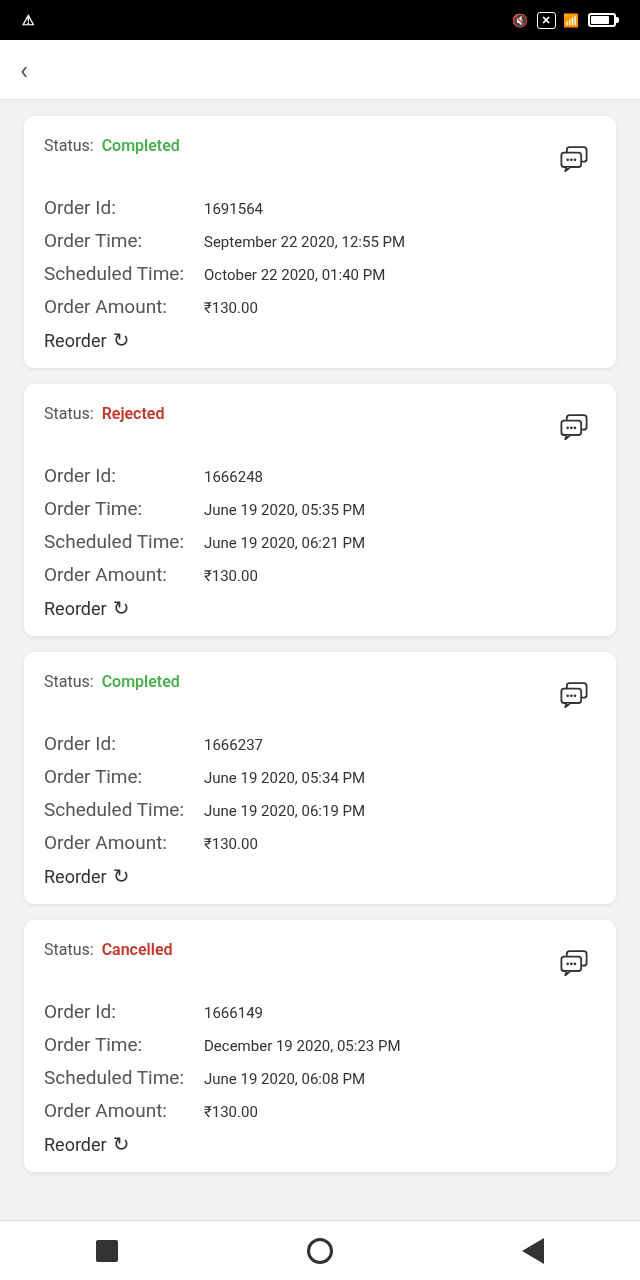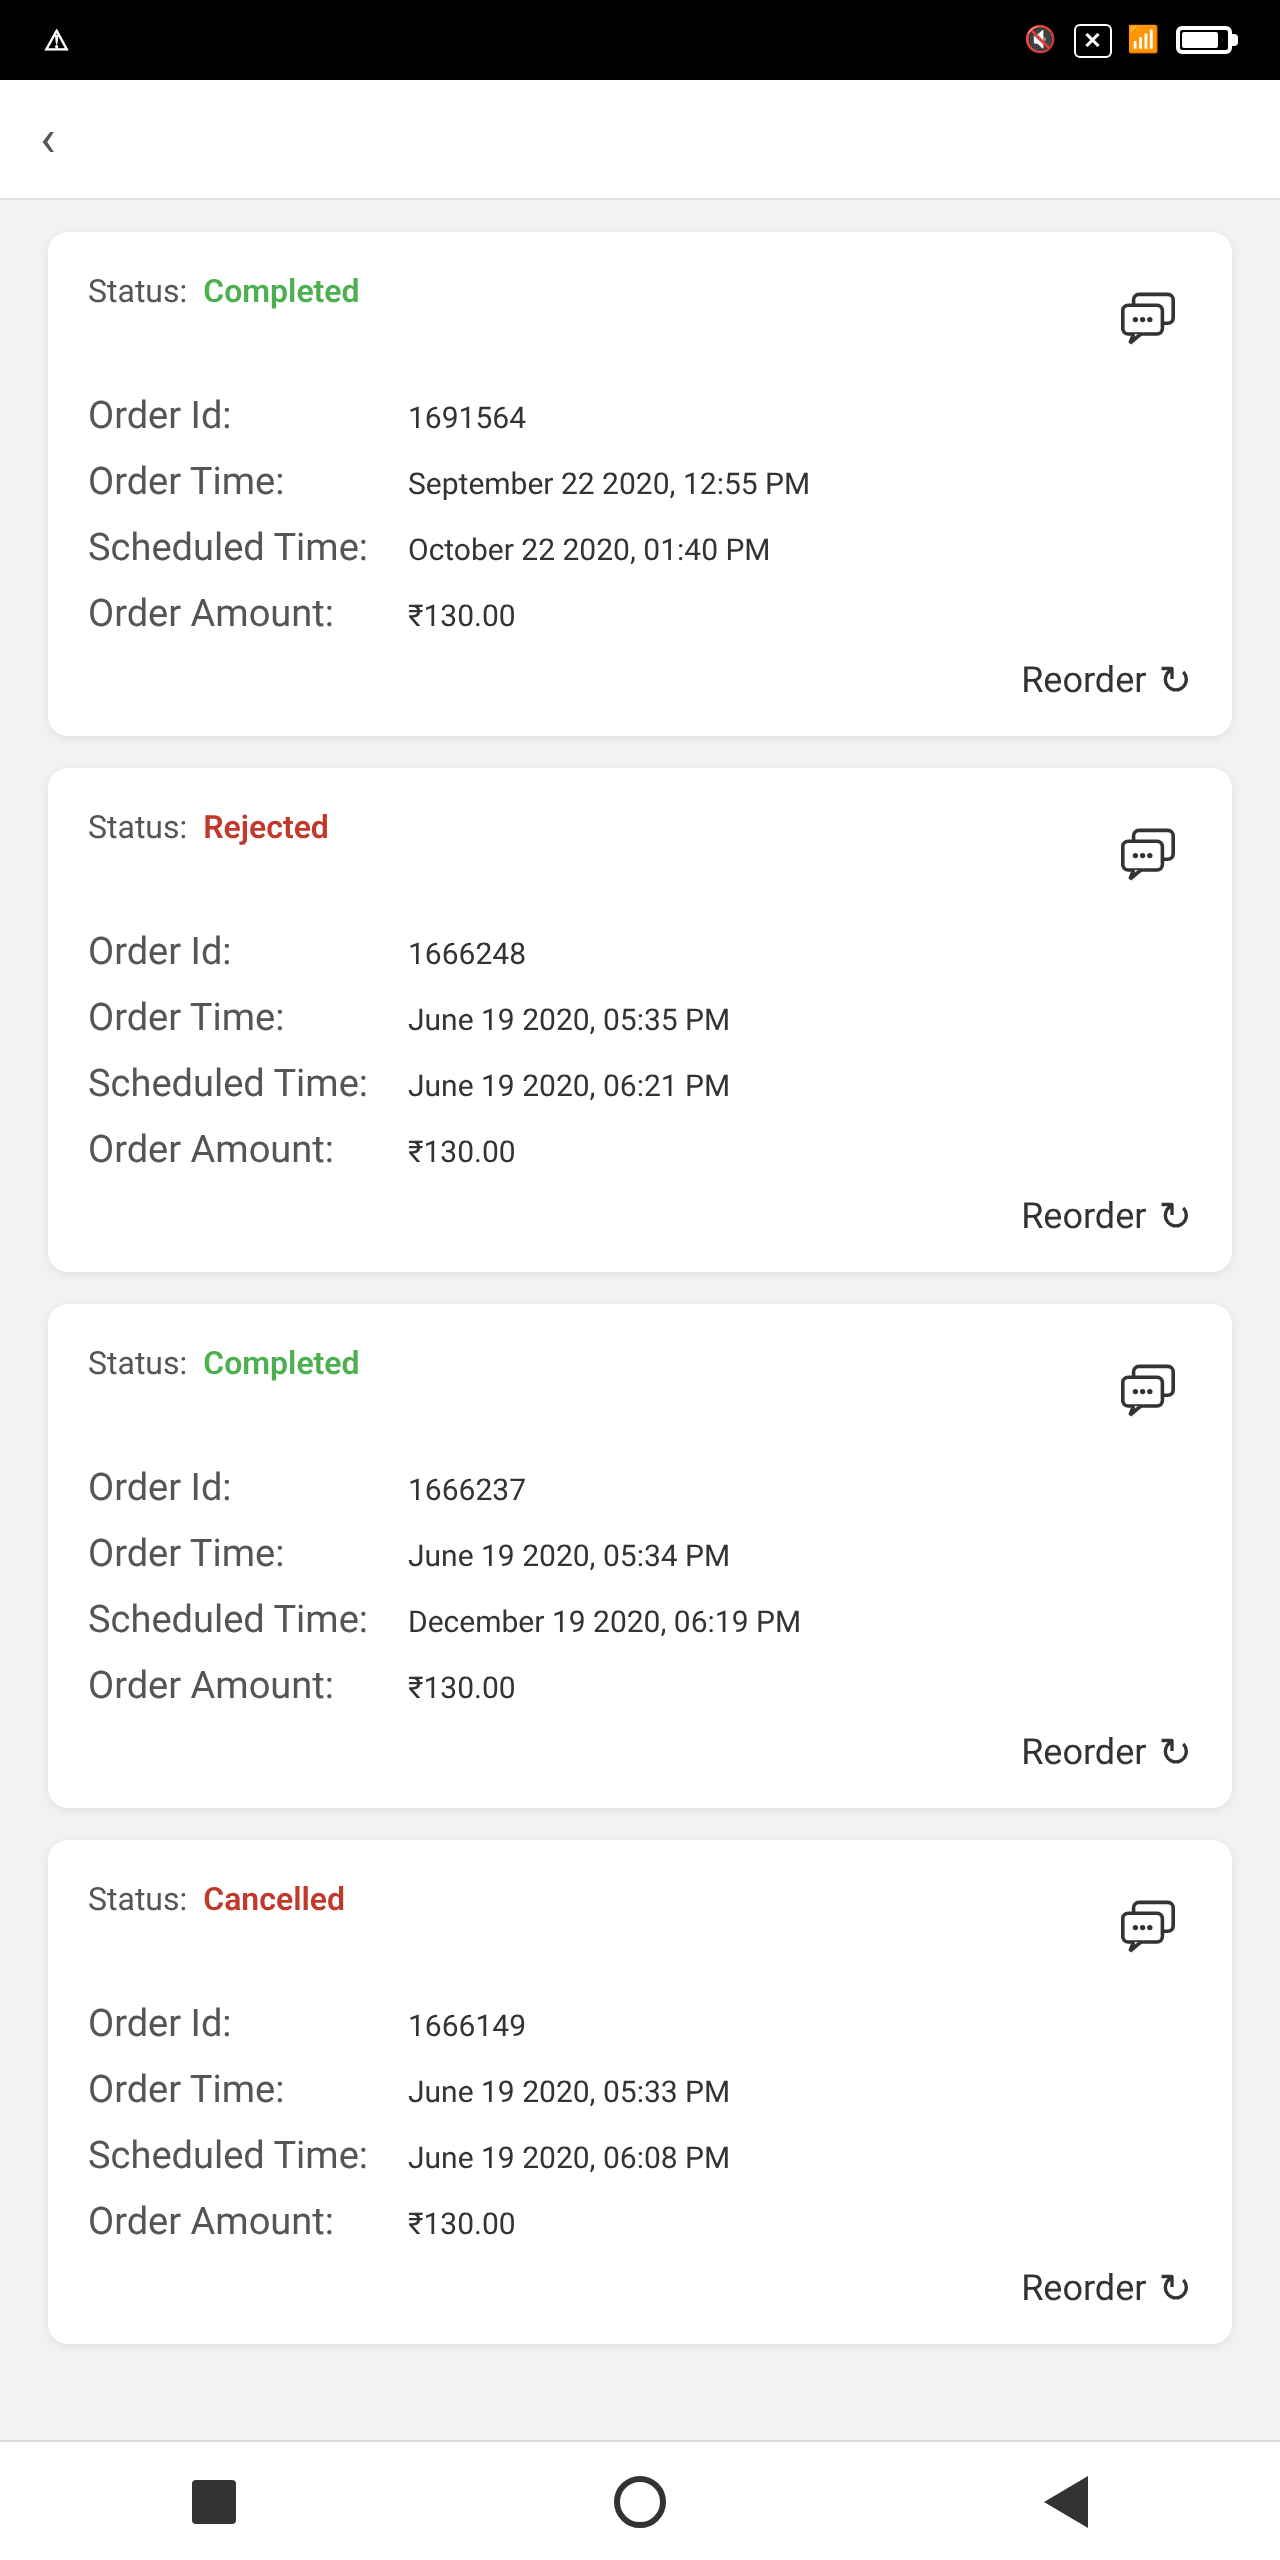--- a/index.html
+++ b/index.html
@@ -143,21 +143,21 @@
       color: #555;
       min-width: 160px;
     }
     .order-row-value {
       font-size: 15px;
       color: #333;
     }
 
     .card-footer {
       display: flex;
-      justify-content: flex-end;
+      justify-content: flex-start;
       align-items: center;
       margin-top: 4px;
     }
     .reorder-btn {
       display: flex;
       align-items: center;
       gap: 6px;
       font-size: 18px;
       color: #333;
       cursor: pointer;
@@ -366,21 +366,21 @@
       <span class="order-row-value">1666237</span>
     </div>
 
     <div class="order-row">
       <span class="order-row-label">Order Time:</span>
       <span class="order-row-value">June 19 2020, 05:34 PM</span>
     </div>
 
     <div class="order-row">
       <span class="order-row-label">Scheduled Time:</span>
-      <span class="order-row-value">December 19 2020, 06:19 PM</span>
+      <span class="order-row-value">June 19 2020, 06:19 PM</span>
     </div>
 
     <div class="order-row">
       <span class="order-row-label">Order Amount:</span>
       <span class="order-row-value">₹130.00</span>
     </div>
 
     <div class="card-footer">
       <div class="reorder-btn">
         <span>Reorder</span>
@@ -410,21 +410,21 @@
       </div>
     </div>
 
     <div class="order-row">
       <span class="order-row-label">Order Id:</span>
       <span class="order-row-value">1666149</span>
     </div>
 
     <div class="order-row">
       <span class="order-row-label">Order Time:</span>
-      <span class="order-row-value">June 19 2020, 05:33 PM</span>
+      <span class="order-row-value">December 19 2020, 05:23 PM</span>
     </div>
 
     <div class="order-row">
       <span class="order-row-label">Scheduled Time:</span>
       <span class="order-row-value">June 19 2020, 06:08 PM</span>
     </div>
 
     <div class="order-row">
       <span class="order-row-label">Order Amount:</span>
       <span class="order-row-value">₹130.00</span>

